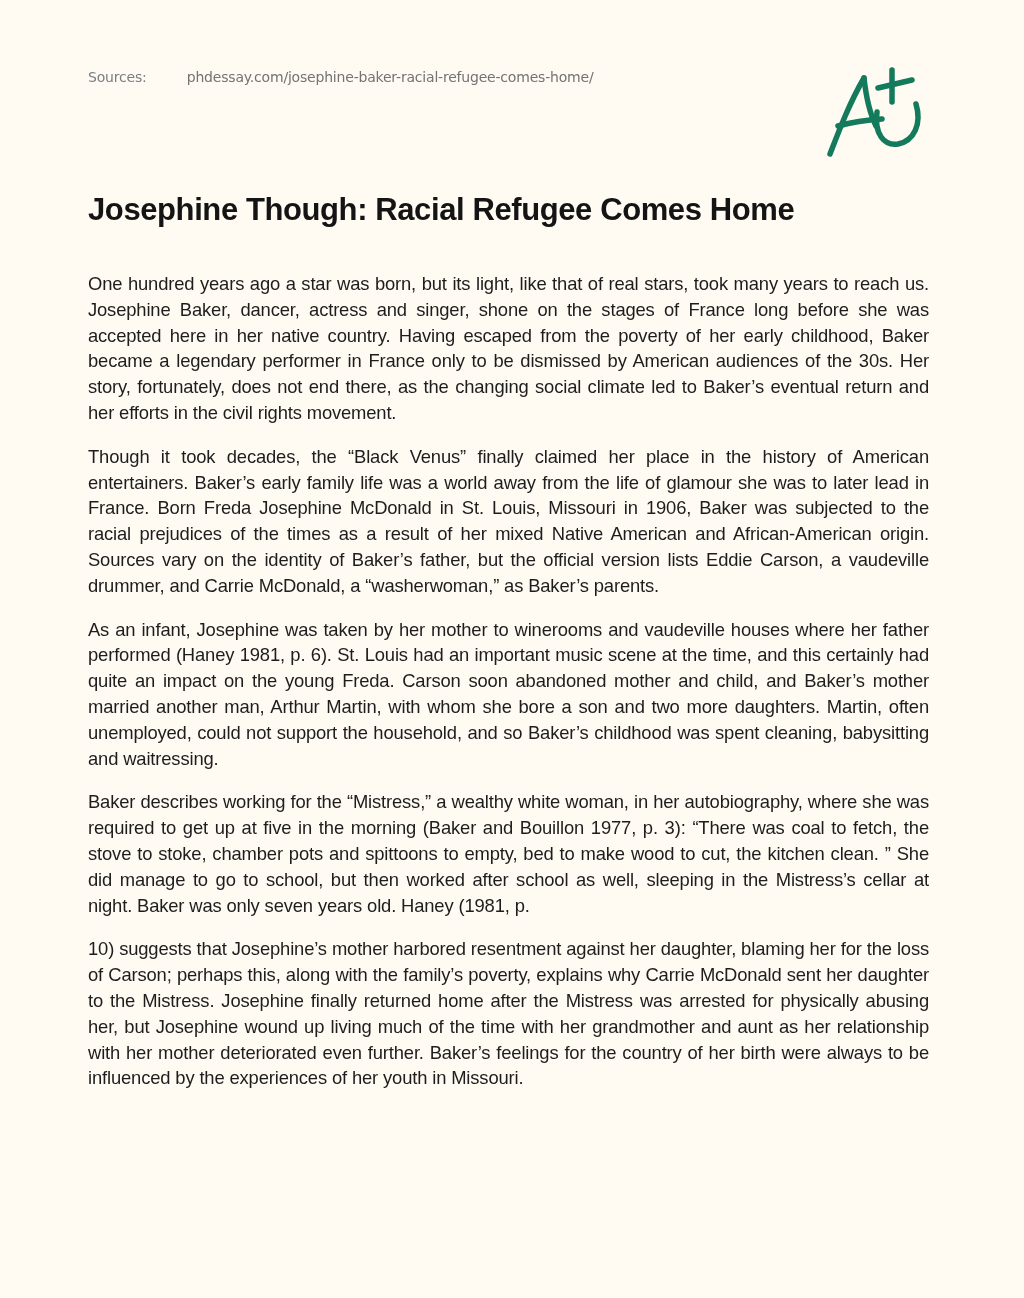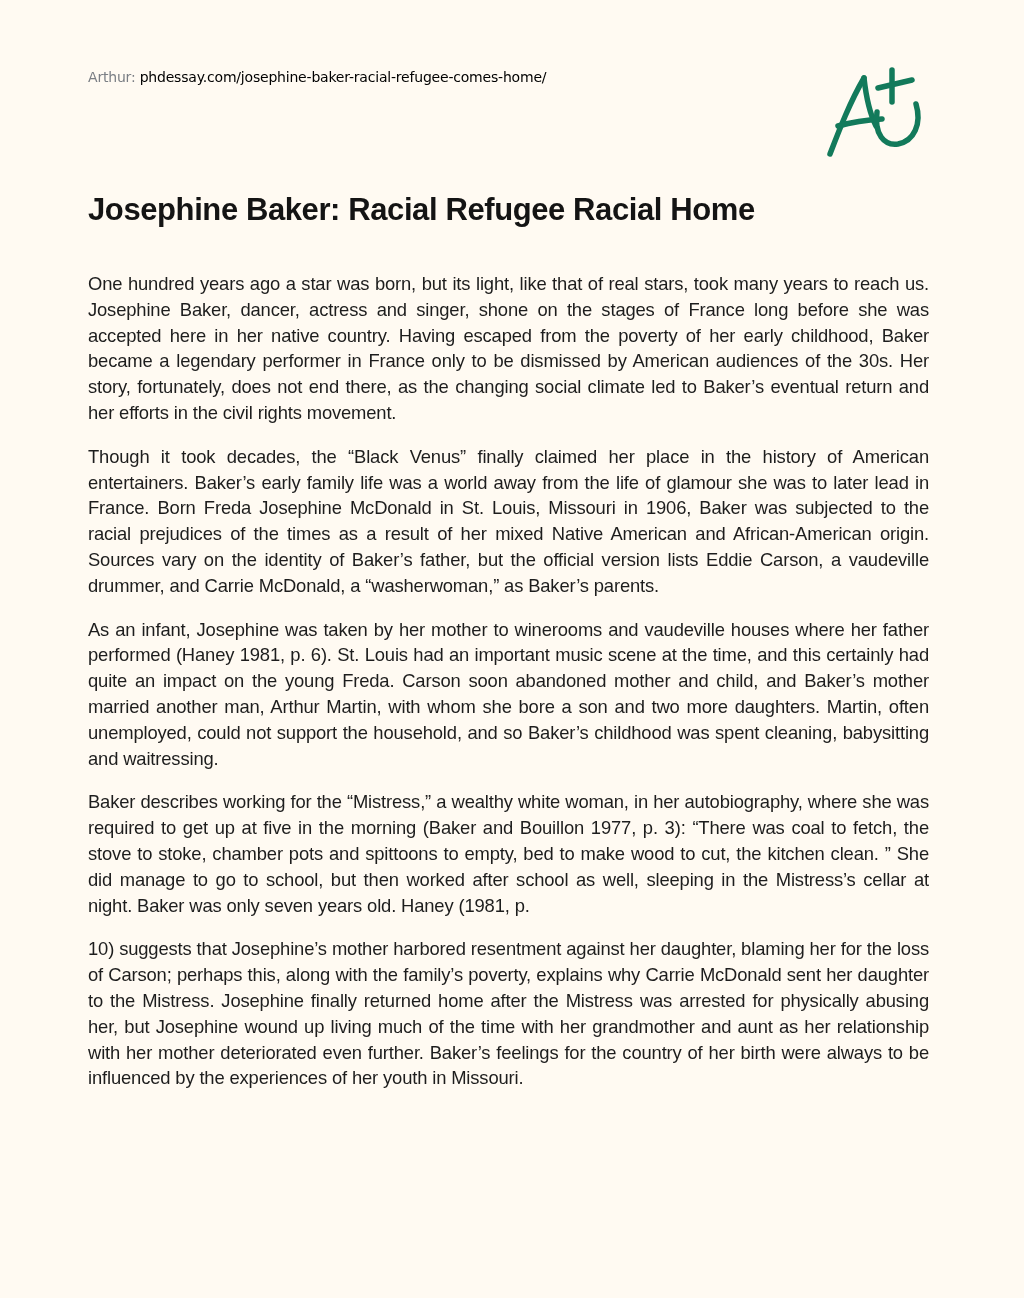--- a/index.html
+++ b/index.html
@@ -30,22 +30,23 @@
       line-height: 32px;
     }
     .source {
       margin-top: 18px;
       font-size: 14px;
       color: #7a7e84;
       line-height: 18px;
       letter-spacing: -0.2px;
     }
     .source a {
-      color: #000000;
+      color: #737373;
       text-decoration: none;
+      margin-left: 36px;
     }
     .logo {
       position: absolute;
       left: 822px;
       top: 66px;
       width: 110px;
       height: 100px;
     }
     .title {
       position: absolute;
@@ -75,42 +76,42 @@
       text-align: justify;
       color: #1d1d1d;
       letter-spacing: -0.15px;
     }
   </style>
 </head>
 <body>
 
 <div class="header">
   <div class="source">
-    <span>Arthur: </span><a href="#">phdessay.com/josephine-baker-racial-refugee-comes-home/</a>
+    <span>Sources: </span><a href="#">phdessay.com/josephine-baker-racial-refugee-comes-home/</a>
   </div>
 </div>
 
 <div class="logo">
   <svg width="110" height="100" viewBox="0 0 110 100" fill="none" stroke="#137a5b" stroke-width="5.5" stroke-linecap="round" stroke-linejoin="round">
 
     <path d="M8 88 C 18 62, 28 36, 42 12"></path>
 
     <path d="M42 12 C 44 30, 48 48, 54 60"></path>
 
     <path d="M16 60 C 30 56, 42 54, 60 53"></path>
 
     <path d="M70 4 L 70 36"></path>
 
     <path d="M56 22 L 90 14"></path>
 
     <path d="M55 46 C 52 68, 62 80, 76 78 C 92 75, 100 58, 94 38"></path>
   </svg>
 </div>
 
-<h1 class="title">Josephine Baker: Racial Refugee Racial Home</h1>
+<h1 class="title">Josephine Though: Racial Refugee Comes Home</h1>
 
 <div class="content">
   <p>One hundred years ago a star was born, but its light, like that of real stars, took many years to reach us. Josephine Baker, dancer, actress and singer, shone on the stages of France long before she was accepted here in her native country. Having escaped from the poverty of her early childhood, Baker became a legendary performer in France only to be dismissed by American audiences of the 30s. Her story, fortunately, does not end there, as the changing social climate led to Baker’s eventual return and her efforts in the civil rights movement.</p>
   <p>Though it took decades, the “Black Venus” finally claimed her place in the history of American entertainers. Baker’s early family life was a world away from the life of glamour she was to later lead in France. Born Freda Josephine McDonald in St. Louis, Missouri in 1906, Baker was subjected to the racial prejudices of the times as a result of her mixed Native American and African-American origin. Sources vary on the identity of Baker’s father, but the official version lists Eddie Carson, a vaudeville drummer, and Carrie McDonald, a “washerwoman,” as Baker’s parents.</p>
   <p>As an infant, Josephine was taken by her mother to winerooms and vaudeville houses where her father performed (Haney 1981, p. 6). St. Louis had an important music scene at the time, and this certainly had quite an impact on the young Freda. Carson soon abandoned mother and child, and Baker’s mother married another man, Arthur Martin, with whom she bore a son and two more daughters. Martin, often unemployed, could not support the household, and so Baker’s childhood was spent cleaning, babysitting and waitressing.</p>
   <p>Baker describes working for the “Mistress,” a wealthy white woman, in her autobiography, where she was required to get up at five in the morning (Baker and Bouillon 1977, p. 3): “There was coal to fetch, the stove to stoke, chamber pots and spittoons to empty, bed to make wood to cut, the kitchen clean. ” She did manage to go to school, but then worked after school as well, sleeping in the Mistress’s cellar at night. Baker was only seven years old. Haney (1981, p.</p>
   <p>10) suggests that Josephine’s mother harbored resentment against her daughter, blaming her for the loss of Carson; perhaps this, along with the family’s poverty, explains why Carrie McDonald sent her daughter to the Mistress. Josephine finally returned home after the Mistress was arrested for physically abusing her, but Josephine wound up living much of the time with her grandmother and aunt as her relationship with her mother deteriorated even further. Baker’s feelings for the country of her birth were always to be influenced by the experiences of her youth in Missouri.</p>
 </div>
 
 </body></html>

